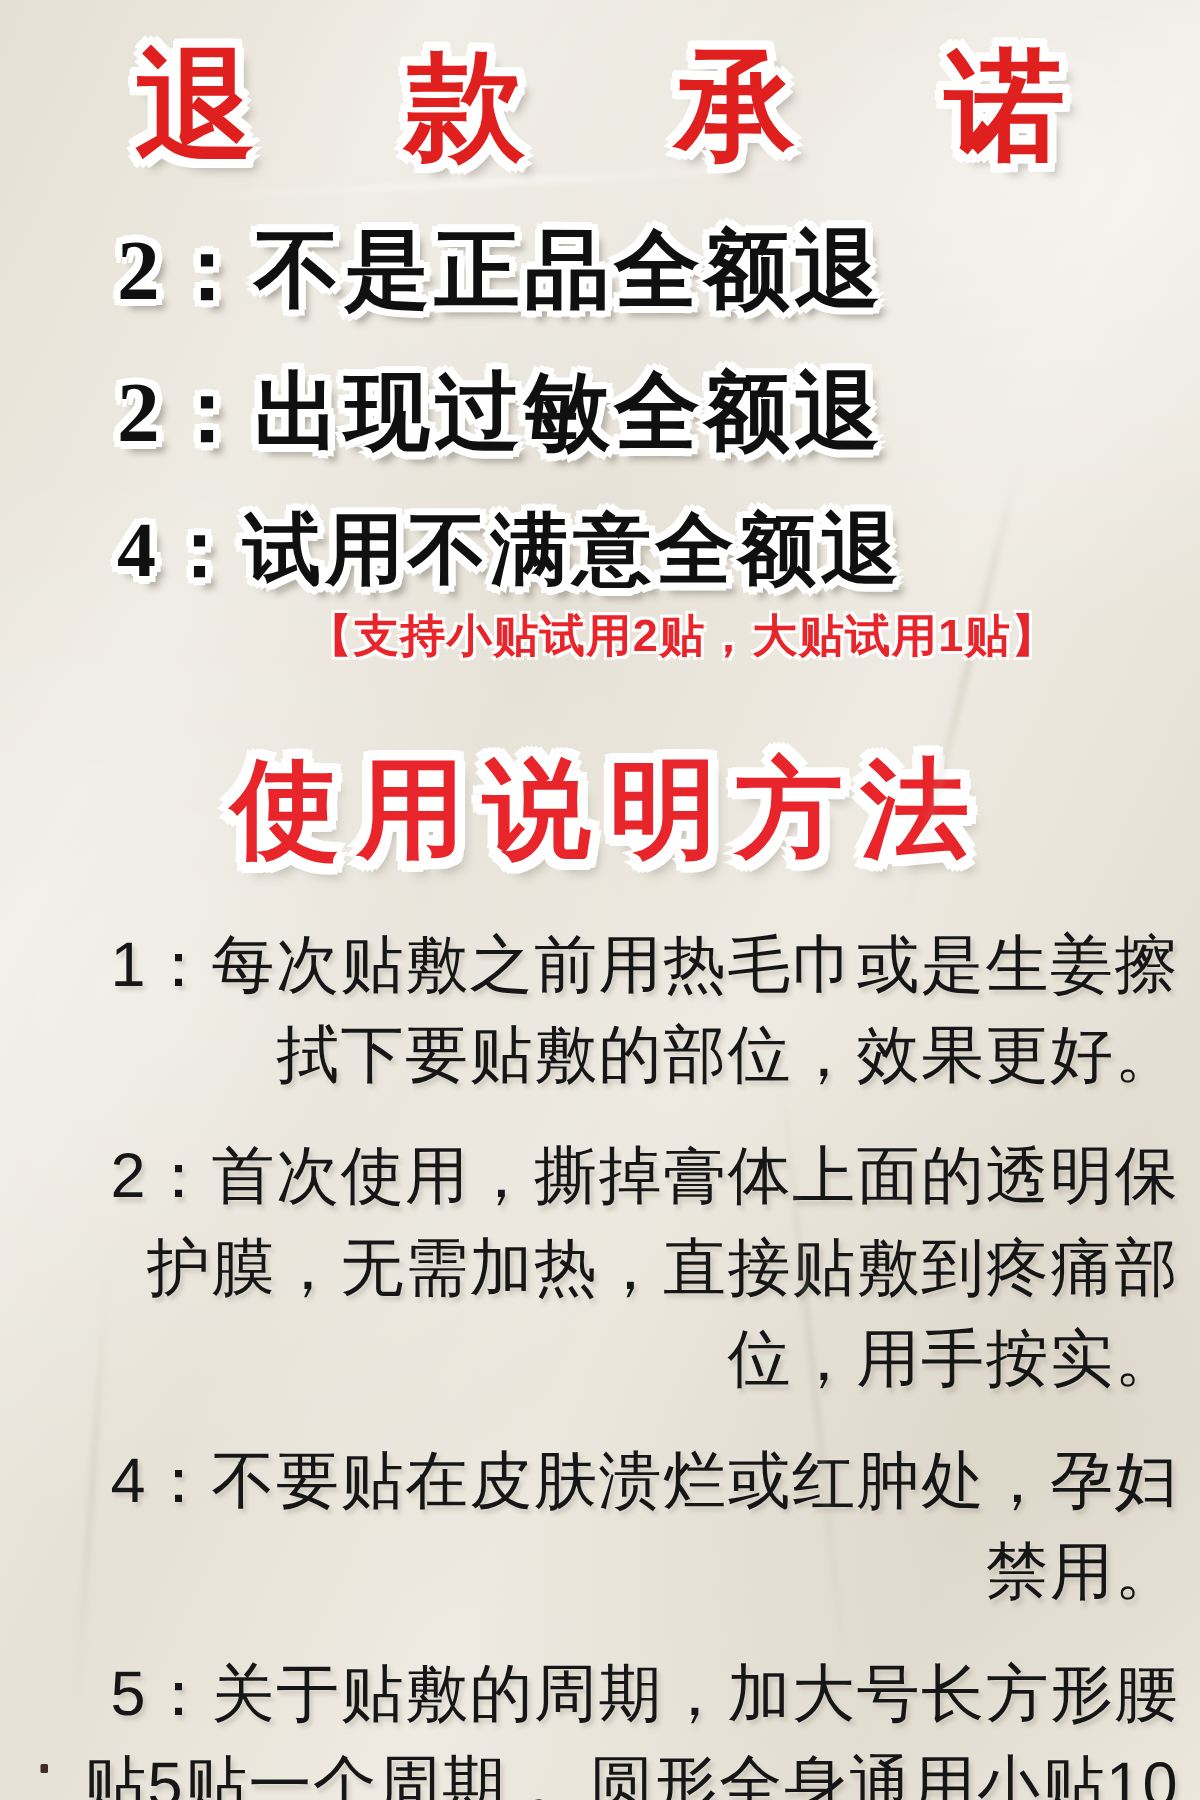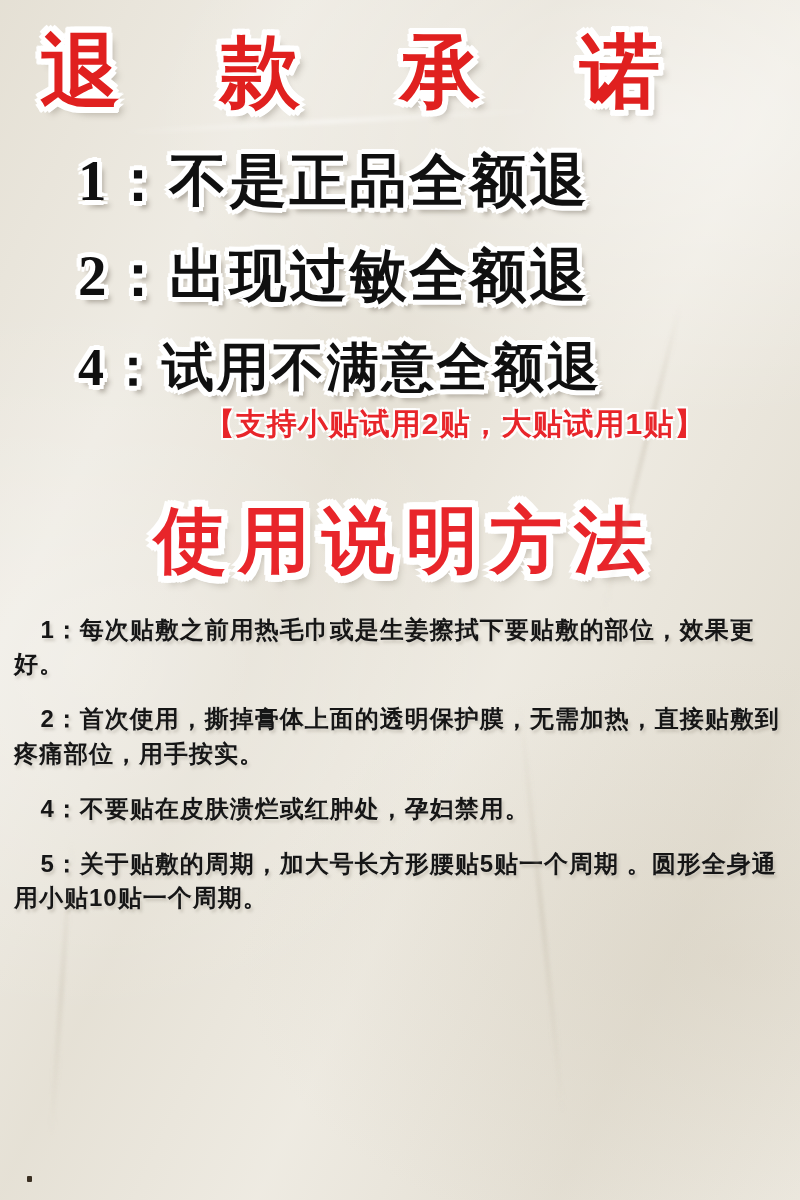--- a/index.html
+++ b/index.html
@@ -38,21 +38,21 @@
   }
   .crease-4 {
     left: 60px; top: 840px; width: 3px; height: 300px;
     background: linear-gradient(to bottom, rgba(185,176,158,0), rgba(185,176,158,0.4) 50%, rgba(185,176,158,0) 100%);
     transform: rotate(4deg);
   }
 
   
   .refund-title {
     margin: 28px 0 0 0;
-    text-align: left;
+    text-align: center;
     text-indent: 40px;
     letter-spacing: 40px;
     font-family: "Liberation Serif", "DejaVu Serif", serif;
     font-size: 80px;
     line-height: 1.1;
     font-weight: bold;
     color: #e0201f;
     text-shadow:
       -5px -5px 0 #fff,  5px -5px 0 #fff, -5px  5px 0 #fff,  5px  5px 0 #fff,
       -6px  0   0 #fff,  6px  0   0 #fff,  0  -6px 0 #fff,  0   6px 0 #fff,
@@ -98,26 +98,27 @@
     text-shadow:
       -6px -6px 0 #fff,  6px -6px 0 #fff, -6px  6px 0 #fff,  6px  6px 0 #fff,
       -7px  0   0 #fff,  7px  0   0 #fff,  0  -7px 0 #fff,  0   7px 0 #fff,
       -3px -7px 0 #fff,  3px -7px 0 #fff, -3px  7px 0 #fff,  3px  7px 0 #fff,
        6px  9px 7px rgba(110,100,85,0.35);
   }
   .usage-paragraphs { margin-top: 34px; padding: 0 14px; }
   .usage-paragraphs p {
     margin: 0 0 20px 0;
     text-indent: 1.1em;
-    font-size: 24px;
+    font-size: 42px;
     line-height: 1.45;
-    font-weight: bold;
+    font-weight: normal;
     letter-spacing: 1px;
     color: #161616;
     text-shadow: 0 0 1px rgba(255,255,255,0.6), 2px 3px 3px rgba(120,112,96,0.25);
+    text-align: right;
   }
   .speck {
     position: absolute;
     left: 27px; top: 1176px;
     width: 5px; height: 6px;
     background: #3a2f22;
     border-radius: 1px;
   }
 </style>
 </head>
@@ -125,21 +126,21 @@
 
 <div class="page">
   <div class="crease crease-1"></div>
   <div class="crease crease-2"></div>
   <div class="crease crease-3"></div>
   <div class="crease crease-4"></div>
 
   <h1 class="refund-title">退 款 承 诺</h1>
 
   <div class="refund-list">
-    <div class="refund-item">1：不是正品全额退</div>
+    <div class="refund-item">2：不是正品全额退</div>
     <div class="refund-item">2：出现过敏全额退</div>
     <div class="refund-item last">4：试用不满意全额退</div>
   </div>
 
   <div class="refund-note">【支持小贴试用2贴，大贴试用1贴】</div>
 
   <h2 class="usage-title">使用说明方法</h2>
 
   <div class="usage-paragraphs">
     <p>1：每次贴敷之前用热毛巾或是生姜擦拭下要贴敷的部位，效果更好。</p>

